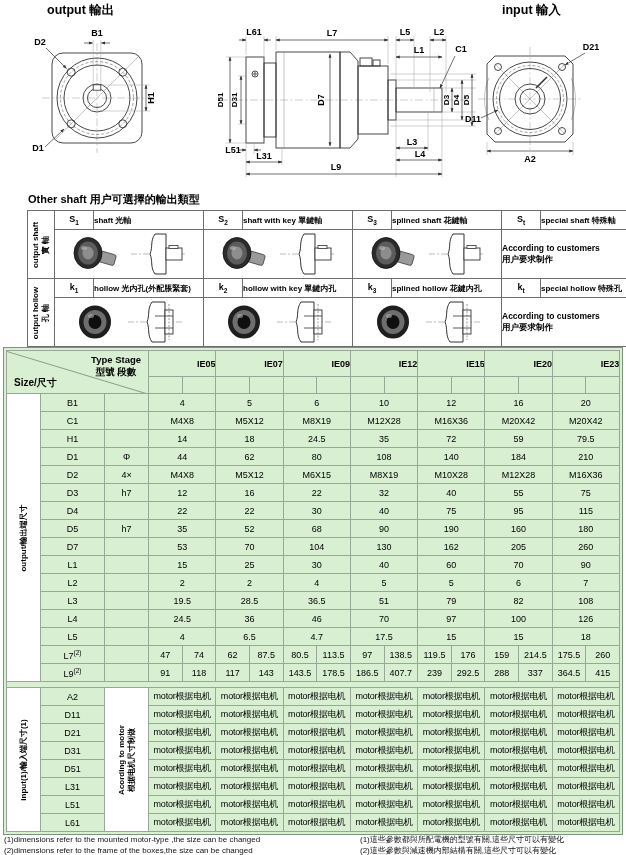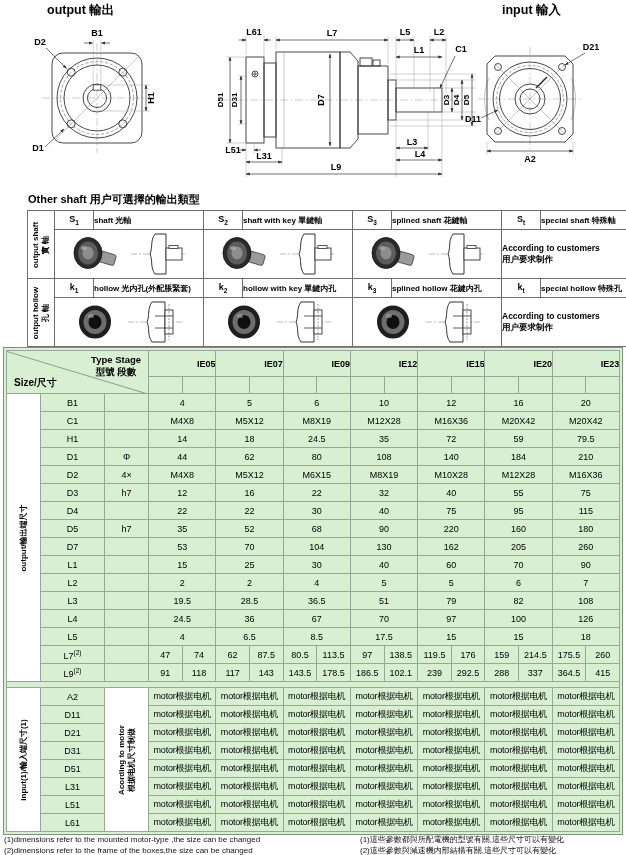--- a/index.html
+++ b/index.html
@@ -469,21 +469,21 @@
           <td class="val" colspan="2">95</td>
           <td class="val" colspan="2">115</td>
         </tr>
         <tr>
           <td class="rowname"><span>D5</span></td>
           <td class="sub">h7</td>
           <td class="val" colspan="2">35</td>
           <td class="val" colspan="2">52</td>
           <td class="val" colspan="2">68</td>
           <td class="val" colspan="2">90</td>
-          <td class="val" colspan="2">220</td>
+          <td class="val" colspan="2">190</td>
           <td class="val" colspan="2">160</td>
           <td class="val" colspan="2">180</td>
         </tr>
         <tr>
           <td class="rowname"><span>D7</span></td>
           <td class="sub"></td>
           <td class="val" colspan="2">53</td>
           <td class="val" colspan="2">70</td>
           <td class="val" colspan="2">104</td>
           <td class="val" colspan="2">130</td>
@@ -522,32 +522,32 @@
           <td class="val" colspan="2">51</td>
           <td class="val" colspan="2">79</td>
           <td class="val" colspan="2">82</td>
           <td class="val" colspan="2">108</td>
         </tr>
         <tr>
           <td class="rowname"><span>L4</span></td>
           <td class="sub"></td>
           <td class="val" colspan="2">24.5</td>
           <td class="val" colspan="2">36</td>
-          <td class="val" colspan="2">67</td>
+          <td class="val" colspan="2">46</td>
           <td class="val" colspan="2">70</td>
           <td class="val" colspan="2">97</td>
           <td class="val" colspan="2">100</td>
           <td class="val" colspan="2">126</td>
         </tr>
         <tr>
           <td class="rowname"><span>L5</span></td>
           <td class="sub"></td>
           <td class="val" colspan="2">4</td>
           <td class="val" colspan="2">6.5</td>
-          <td class="val" colspan="2">8.5</td>
+          <td class="val" colspan="2">4.7</td>
           <td class="val" colspan="2">17.5</td>
           <td class="val" colspan="2">15</td>
           <td class="val" colspan="2">15</td>
           <td class="val" colspan="2">18</td>
         </tr>
         <tr>
           <td class="rowname"><span>L7</span><sup>(2)</sup></td>
           <td class="sub"></td>
           <td class="val">47</td>
           <td class="val">74</td>
@@ -567,21 +567,21 @@
         <tr>
           <td class="rowname"><span>L9</span><sup>(2)</sup></td>
           <td class="sub"></td>
           <td class="val">91</td>
           <td class="val">118</td>
           <td class="val">117</td>
           <td class="val">143</td>
           <td class="val">143.5</td>
           <td class="val">178.5</td>
           <td class="val">186.5</td>
-          <td class="val">102.1</td>
+          <td class="val">407.7</td>
           <td class="val">239</td>
           <td class="val">292.5</td>
           <td class="val">288</td>
           <td class="val">337</td>
           <td class="val">364.5</td>
           <td class="val">415</td>
         </tr>
         <tr class="divider">
           <td colspan="17"></td>
         </tr>

